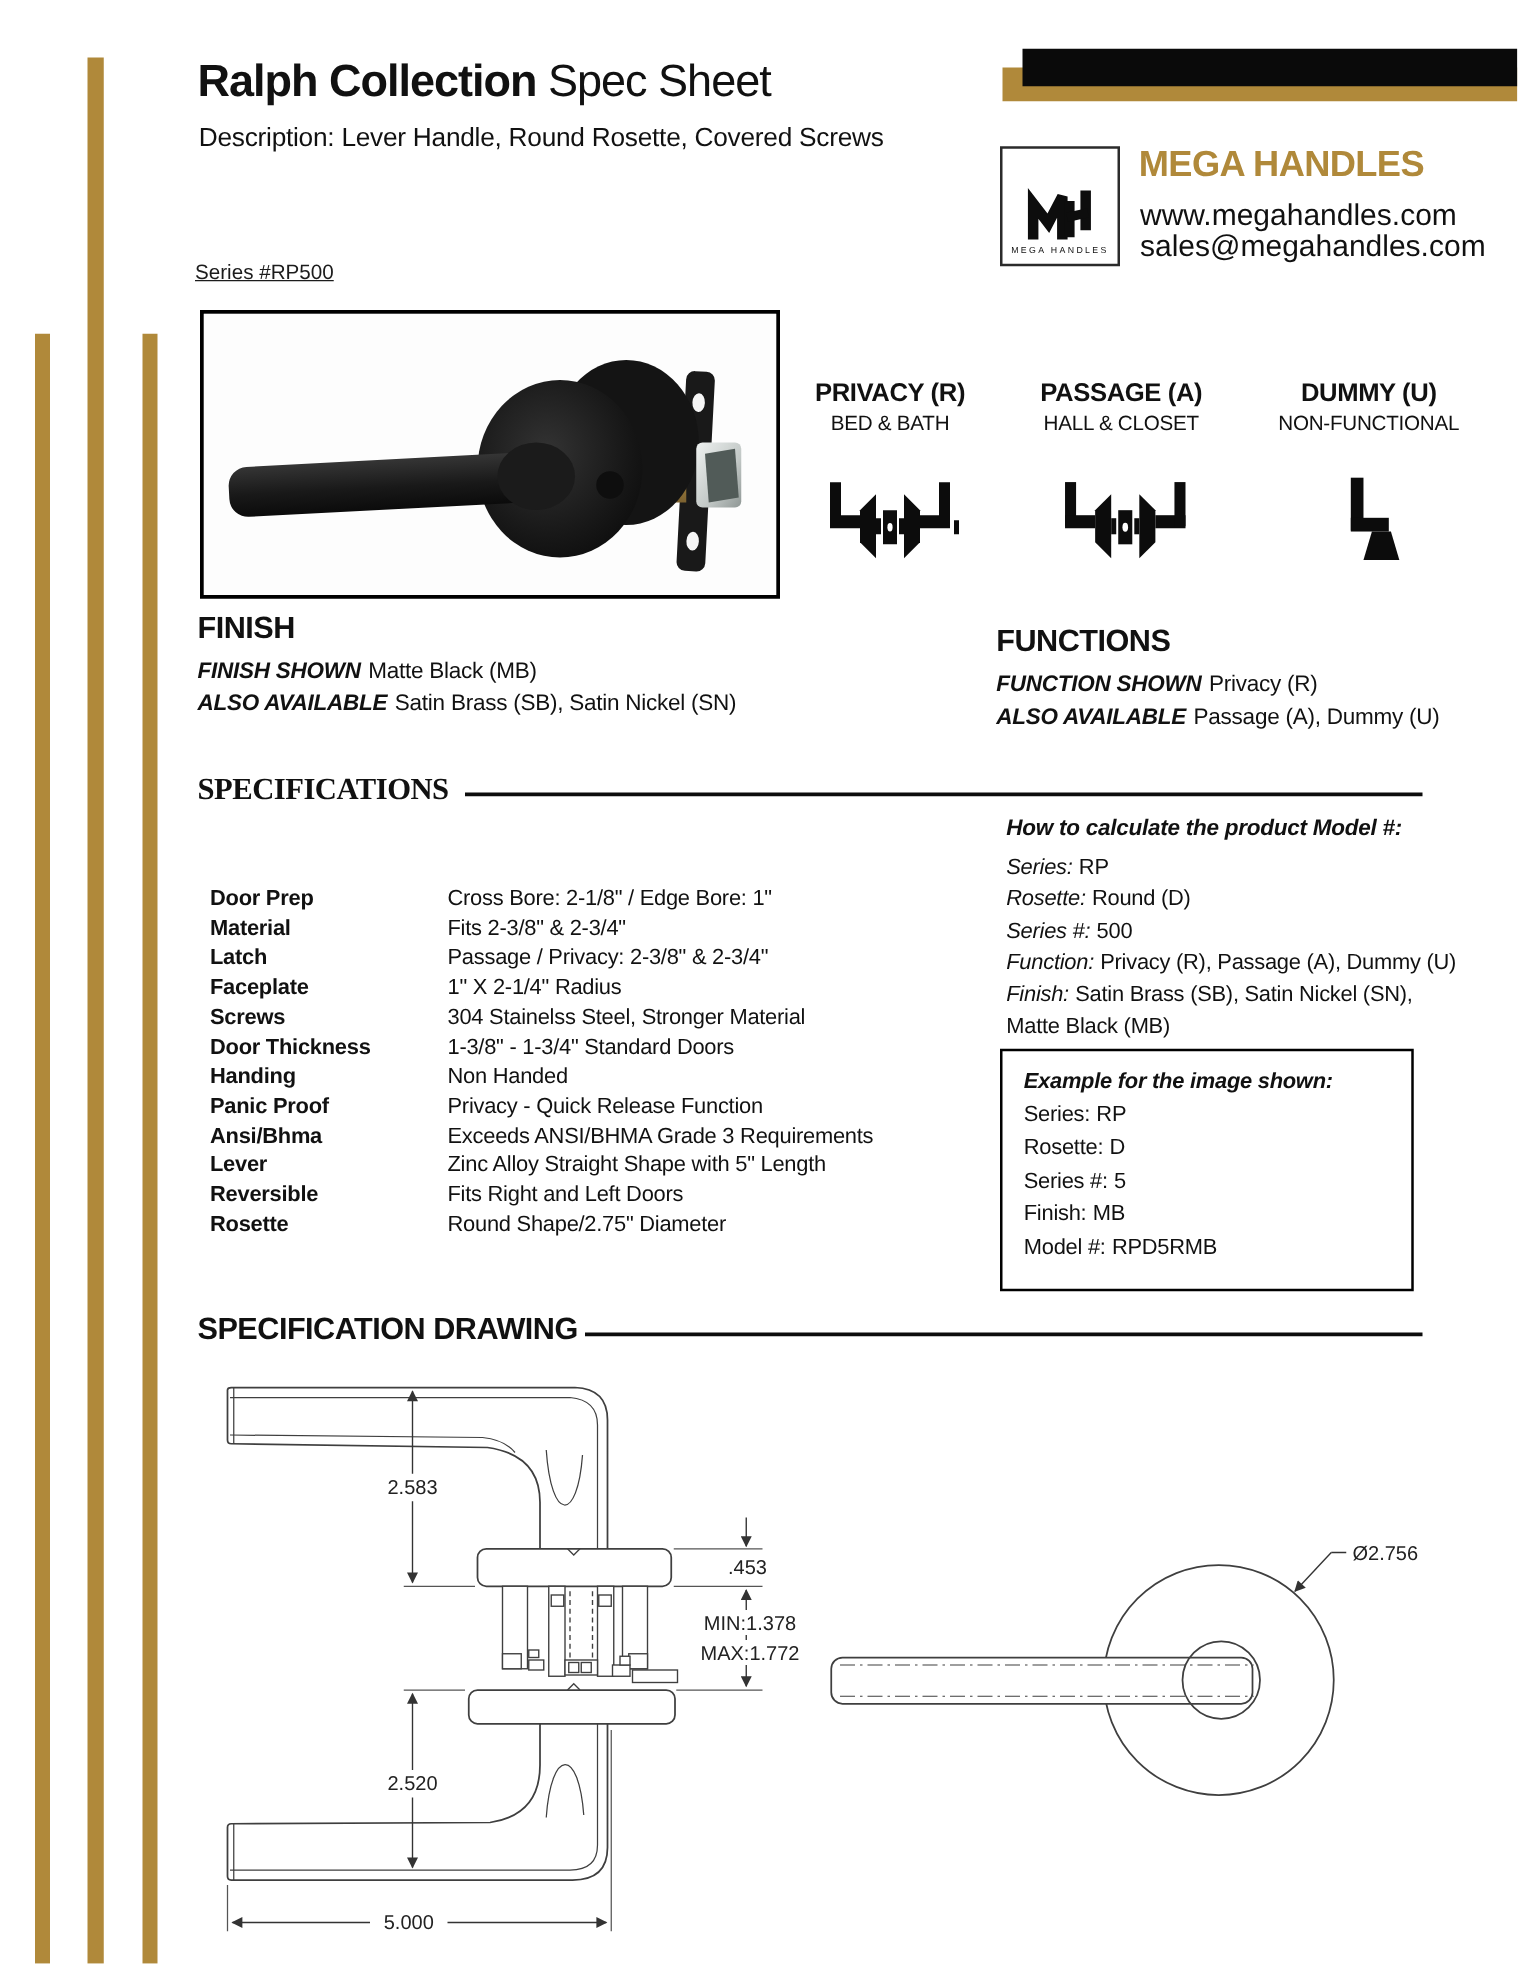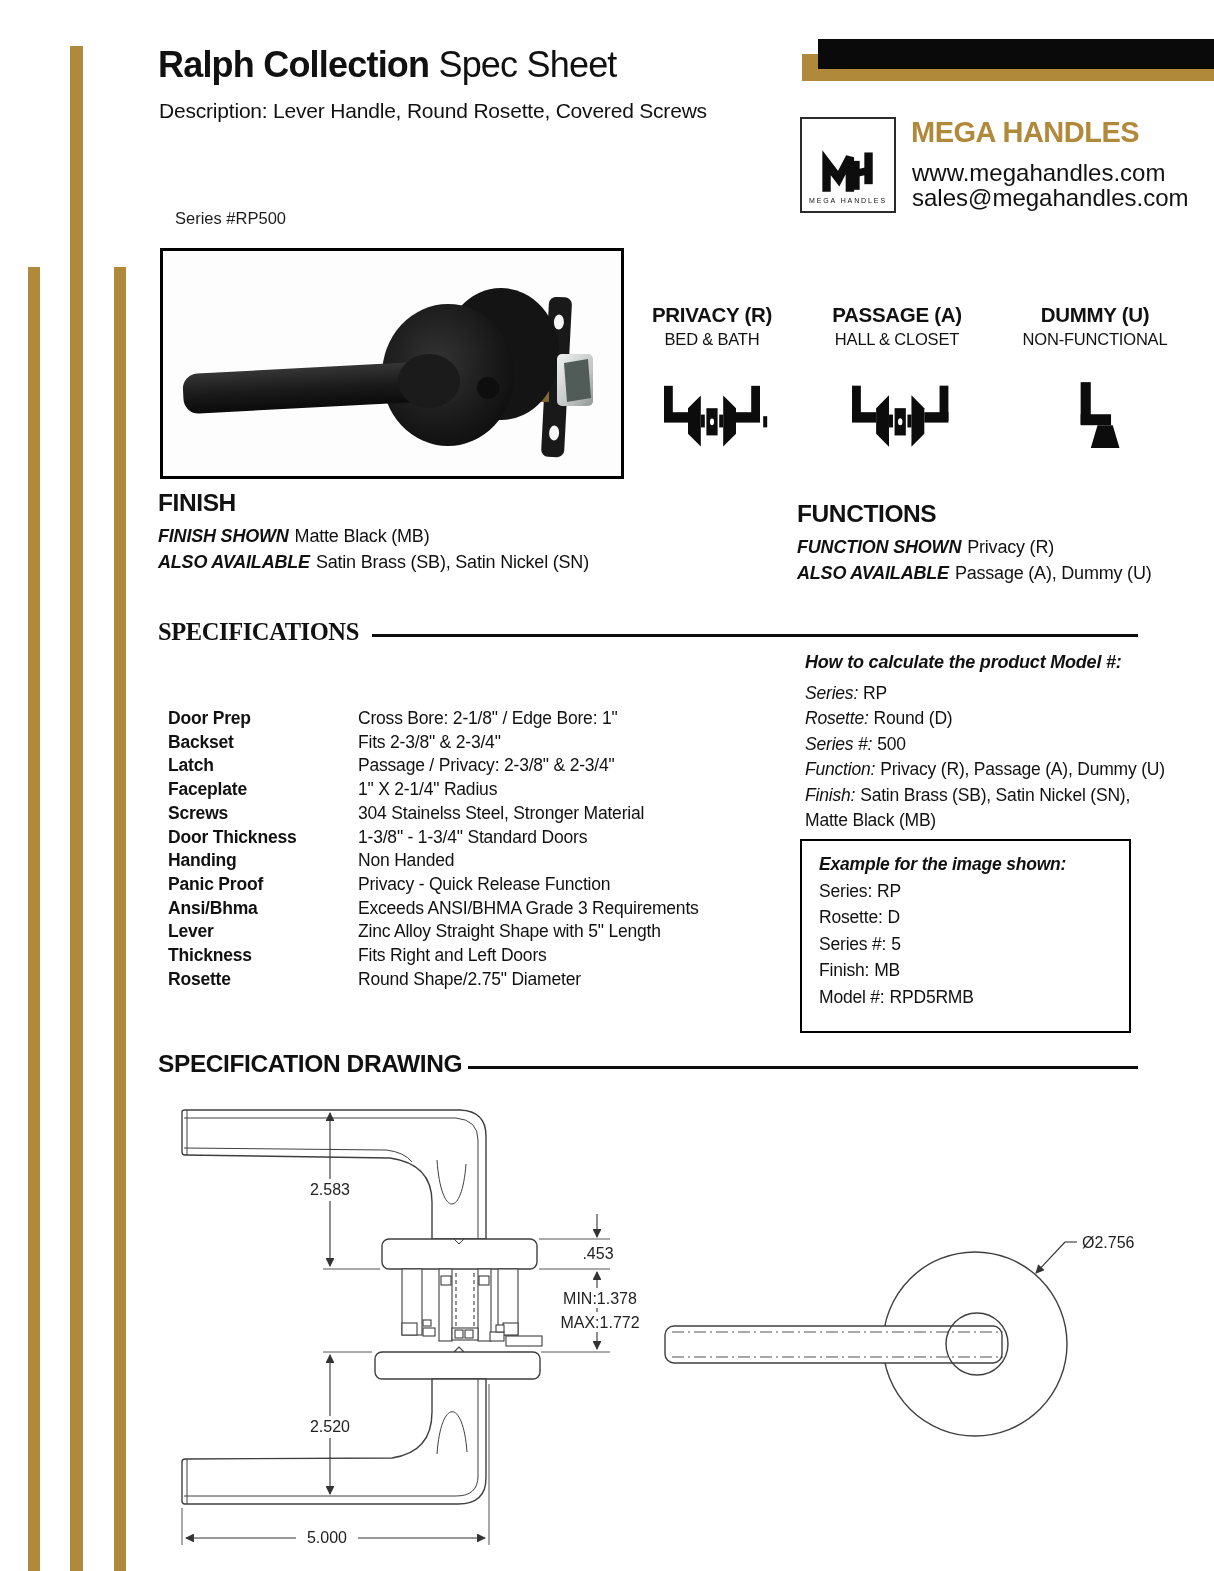--- a/index.html
+++ b/index.html
@@ -74,21 +74,21 @@
       <path d="M38,42 L38,11" stroke="#0d0d0d" stroke-width="9" fill="none"></path>
       <path d="M52,36 L52,2" stroke="#0d0d0d" stroke-width="9" fill="none"></path>
       <path d="M36,25 L54,21" stroke="#0d0d0d" stroke-width="8" fill="none"></path>
     </svg>
     <div class="logocap">MEGA HANDLES</div>
   </div>
   <div class="abs brandname" style="left:911px;top:116px;">MEGA HANDLES</div>
   <div class="abs brandurl" style="left:912px;top:161px;">www.megahandles.com</div>
   <div class="abs brandurl" style="left:912px;top:186px;">sales@megahandles.com</div>
 
-  <div class="abs series" style="left:175px;top:209px;">Series #RP500</div>
+  <div class="abs series" style="left:156px;top:209px;text-decoration:underline;">Series #RP500</div>
 
   <div class="photobox" style="left:160px;top:248px;width:458px;height:225px;">
     <svg width="458" height="225" viewBox="0 0 458 225">
       <defs>
         <radialGradient id="gRose" cx="42%" cy="40%" r="70%">
           <stop offset="0%" stop-color="#333333"></stop>
             <stop offset="70%" stop-color="#171717"></stop>
             <stop offset="100%" stop-color="#0c0c0c"></stop>
         </radialGradient>
         <linearGradient id="gLever" x1="0" y1="0" x2="0" y2="1">
@@ -191,21 +191,21 @@
 
   <div class="abs bigh" style="left:158px;top:618px;font-family:Liberation Serif, serif;">SPECIFICATIONS</div>
   <div class="rule" style="left:372px;top:634px;width:766px;"></div>
 
   <div class="spec-table" style="left:168px;top:707px;">
     <div class="spec-row">
         <div class="spec-label">Door Prep</div>
         <div class="spec-value">Cross Bore: 2-1/8" / Edge Bore: 1"</div>
       </div>
     <div class="spec-row">
-        <div class="spec-label">Backset</div>
+        <div class="spec-label">Material</div>
         <div class="spec-value">Fits 2-3/8" &amp; 2-3/4"</div>
       </div>
     <div class="spec-row">
         <div class="spec-label">Latch</div>
         <div class="spec-value">Passage / Privacy: 2-3/8" &amp; 2-3/4"</div>
       </div>
     <div class="spec-row">
         <div class="spec-label">Faceplate</div>
         <div class="spec-value">1" X 2-1/4" Radius</div>
       </div>
@@ -227,21 +227,21 @@
       </div>
     <div class="spec-row">
         <div class="spec-label">Ansi/Bhma</div>
         <div class="spec-value">Exceeds ANSI/BHMA Grade 3 Requirements</div>
       </div>
     <div class="spec-row">
         <div class="spec-label">Lever</div>
         <div class="spec-value">Zinc Alloy Straight Shape with 5" Length</div>
       </div>
     <div class="spec-row">
-        <div class="spec-label">Thickness</div>
+        <div class="spec-label">Reversible</div>
         <div class="spec-value">Fits Right and Left Doors</div>
       </div>
     <div class="spec-row">
         <div class="spec-label">Rosette</div>
         <div class="spec-value">Round Shape/2.75" Diameter</div>
       </div>
   </div>
 
   <div class="abs calc-h" style="left:805px;top:652px;">How to calculate the product Model #:</div>
   <div class="abs calc-lines" style="left:805px;top:681px;">

